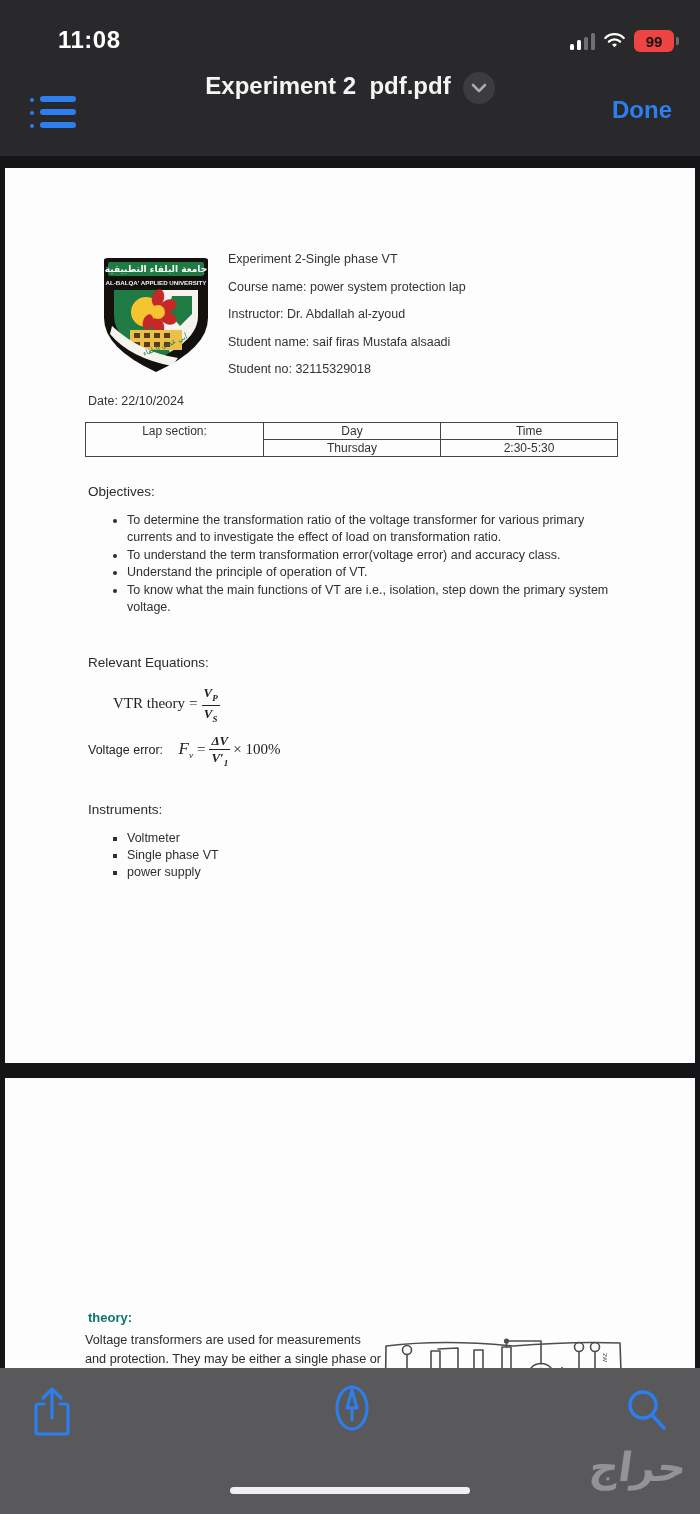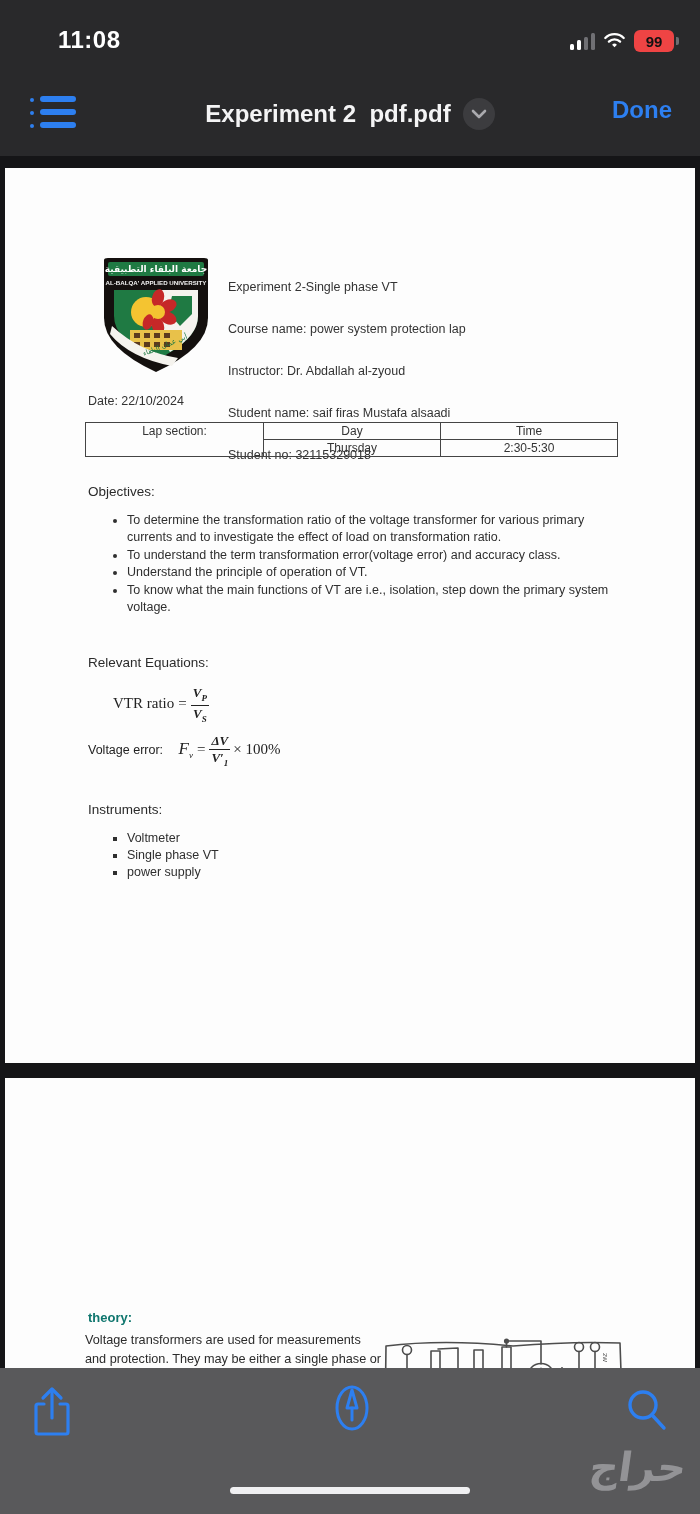--- a/index.html
+++ b/index.html
@@ -29,38 +29,38 @@
   .battery::after { content:""; position:absolute; right:-5px; top:7px; width:3px; height:8px;
                     background:#6d6d71; border-radius:0 2px 2px 0; }
 
   .nav-bar { position:absolute; left:0; top:72px; width:700px; height:84px; }
   .list-icon { position:absolute; left:30px; top:22px; width:46px; height:40px; cursor:pointer; }
   .list-icon .row { position:absolute; left:0; width:46px; height:6px; }
   .list-icon .row::before { content:""; position:absolute; left:0; top:1.5px; width:4px; height:4px; border-radius:50%; background:#2d7ff0; }
   .list-icon .row::after  { content:""; position:absolute; left:10px; top:0; width:36px; height:5.5px; border-radius:3px; background:#2d7ff0; }
   .list-icon .row:nth-child(1){ top:2px; } .list-icon .row:nth-child(2){ top:15px; } .list-icon .row:nth-child(3){ top:28px; }
   .nav-title-wrap { position:absolute; left:0; top:0; width:700px; height:84px;
-                    display:flex; align-items:center; justify-content:center; gap:12px; }
+                    display:flex; justify-content:center; gap:12px; }
   .nav-title { color:#f4f4f5; font-size:24px; font-weight:bold; white-space:pre; }
   .title-chevron { width:32px; height:32px; border-radius:50%; background:#3c3c3f;
                    display:flex; align-items:center; justify-content:center; cursor:pointer; }
   .title-chevron svg { display:block; }
   .done-btn { position:absolute; right:28px; top:24px; color:#2d7ff0; font-size:24px; font-weight:600; cursor:pointer; }
 
   
   .pdf-area { position:absolute; left:0; top:156px; width:700px; height:1212px; background:#151517; }
   .pdf-page { position:absolute; left:5px; width:690px; background:#fdfdfd; }
   .page-1 { top:12px; height:895px; }
   .page-2 { top:922px; height:446px; overflow:hidden; }
   .doc { color:#2b2b2b; }
 
   
   .logo { position:absolute; left:95px; top:88px; width:112px; height:118px; }
   .header-block { position:absolute; left:223px; top:84px; }
-  .header-block div { font-size:12.5px; color:#333; margin-bottom:13.5px;margin-top:28px; }
+  .header-block div { font-size:12.5px; color:#333; margin-bottom:13.5px; }
   .date-line { position:absolute; left:83px; top:226px; font-size:12.5px; color:#333; }
 
   .lap-table { position:absolute; left:80px; top:254px; width:533px; border-collapse:collapse; font-size:12px; color:#333; }
   .lap-table td { border:1px solid #444; text-align:center; height:17px; padding:0; }
   .lap-table .label-cell { width:178px; vertical-align:top; padding-top:1px; }
   .lap-table .col { width:177px; }
 
   .sec-heading { position:absolute; left:83px; font-size:13.5px; color:#2b2b2b; }
   .obj-heading { top:316px; }
   .obj-list { position:absolute; left:122px; top:344px; width:502px; }
@@ -207,21 +207,21 @@
     <ul class="obj-list">
       <li>To determine the transformation ratio of the voltage transformer for various primary currents and to investigate the effect of load on transformation ratio.</li>
       <li>To understand the term transformation error(voltage error) and accuracy class.</li>
       <li>Understand the principle of operation of VT.</li>
       <li>To know what the main functions of VT are i.e., isolation, step down the primary system voltage.</li>
     </ul>
 
     <div class="sec-heading eq-heading">Relevant Equations:</div>
 
     <div class="equation eq1">
-      <span>VTR ratio</span><span class="eq-sign">=</span><span class="frac"><span class="top"><span>V</span><sub>P</sub></span><span class="bot"><span>V</span><sub>S</sub></span></span>
+      <span>VTR theory</span><span class="eq-sign">=</span><span class="frac"><span class="top"><span>V</span><sub>P</sub></span><span class="bot"><span>V</span><sub>S</sub></span></span>
     </div>
 
     <div class="equation eq2">
       <span>Voltage error:</span>
       <span class="math f-big"><span>F</span><sub>v</sub></span><span class="eq-sign">=</span><span class="frac"><span class="top">ΔV</span><span class="bot"><span>V′</span><sub>1</sub></span></span><span class="eq-suffix">× 100%</span>
     </div>
 
     <div class="sec-heading inst-heading">Instruments:</div>
     <ul class="inst-list">
       <li>Voltmeter</li>

